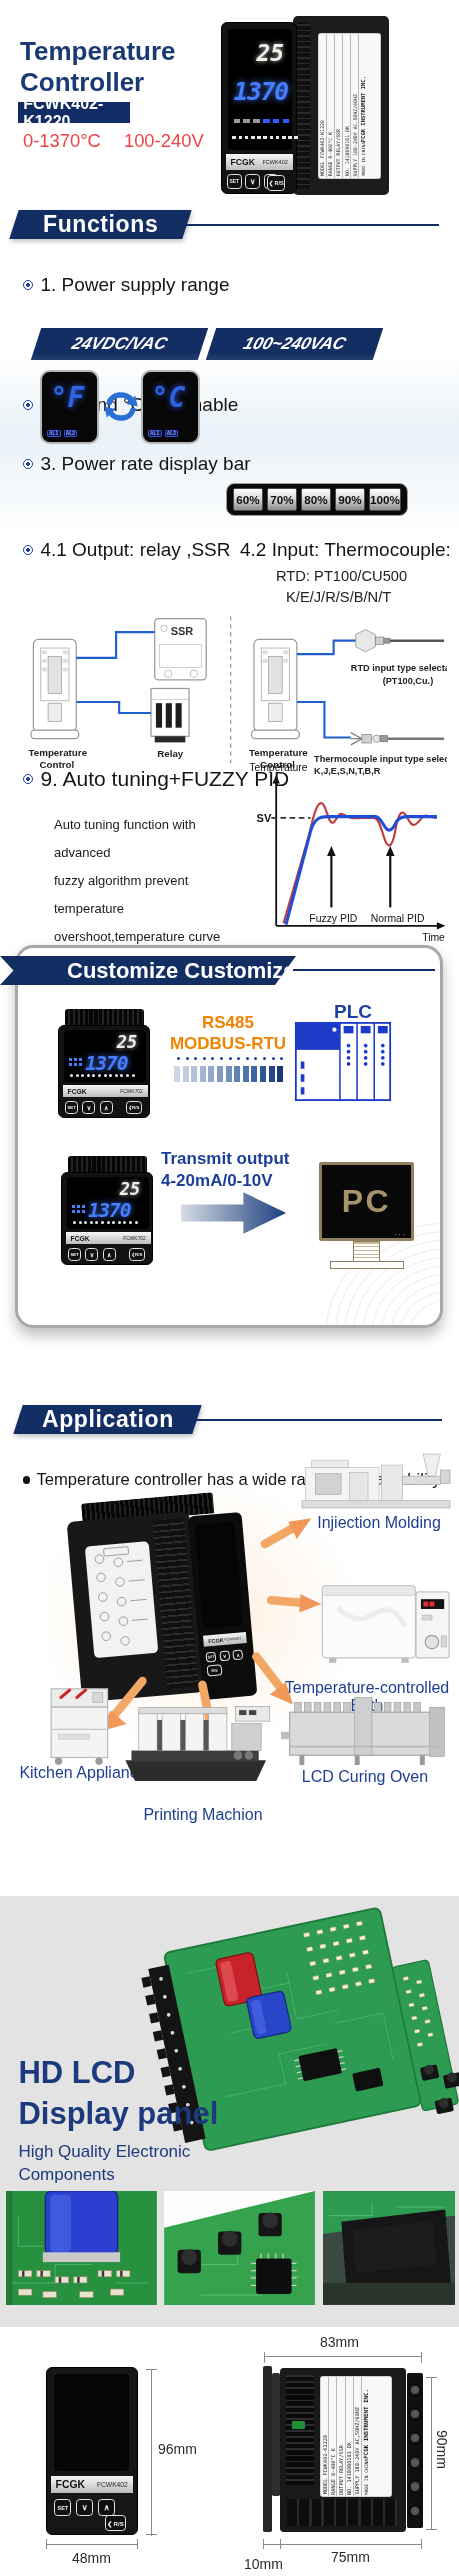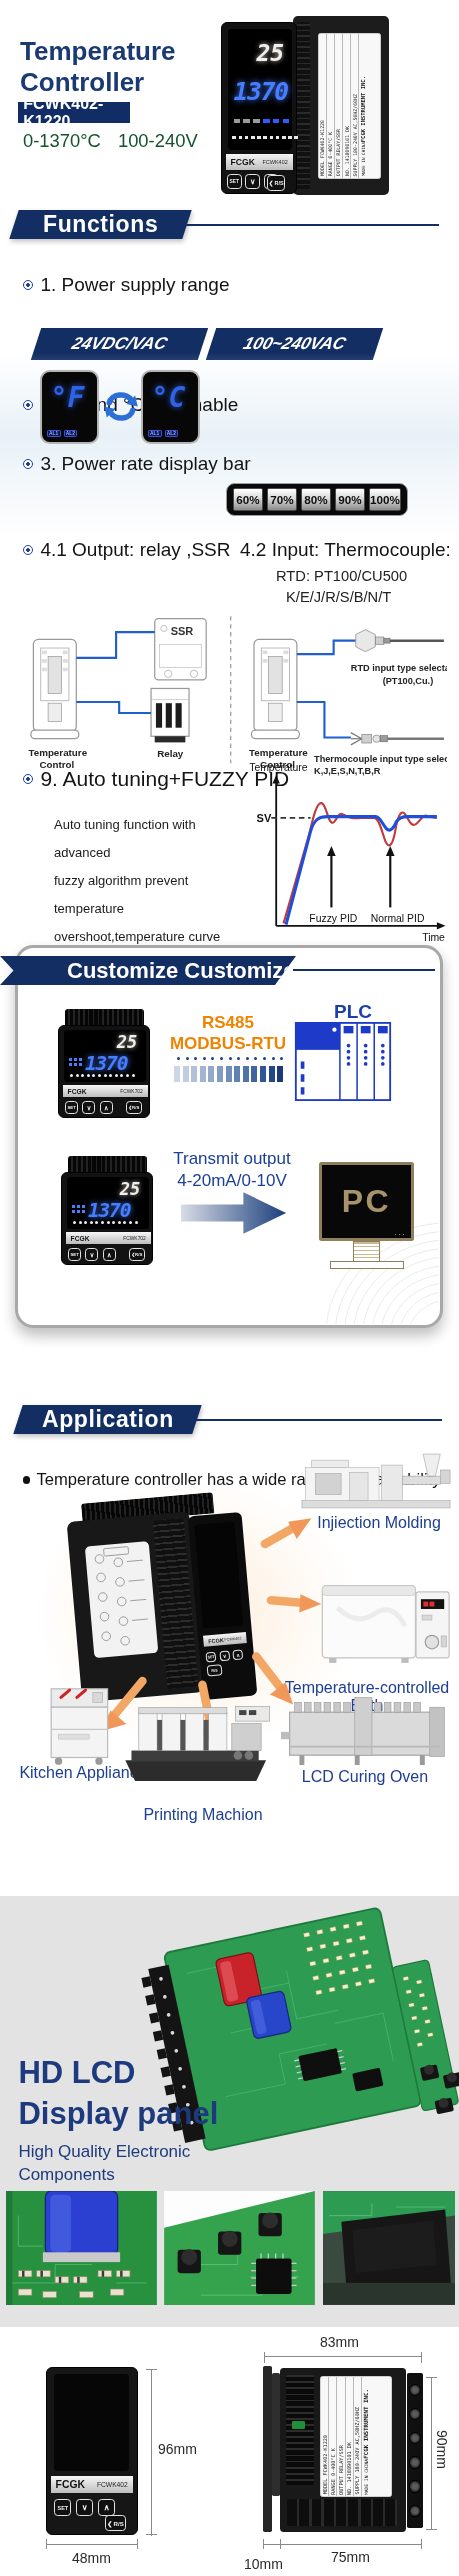--- a/index.html
+++ b/index.html
@@ -58,21 +58,21 @@
 </style>
 </head>
 <body>
 
 <div id="page">
 
   <div class="abs" style="left:20px;top:36px;font-size:26px;font-weight:bold;color:#1b3a74;">Temperature</div>
   <div class="abs" style="left:20px;top:67px;font-size:26px;font-weight:bold;color:#1b3a74;">Controller</div>
   <div class="abs" style="left:18.4px;top:102px;width:112px;height:21px;background:#122c66;color:#fff;
        font-weight:bold;font-size:16px;display:flex;align-items:center;padding-left:4.9px;box-sizing:border-box;">FCWK402-K1220</div>
-  <div class="abs" style="left:23px;top:130px;display:flex;gap:17px;font-size:18.4px;color:#14532d;">
+  <div class="abs" style="left:23px;top:130px;display:flex;gap:23px;font-size:18.4px;color:#ef4444;">
     <span>0-1370°C</span>
     <span>100-240V</span>
   </div>
 
   <div class="abs" style="left:221px;top:14.7px;width:175px;height:184px;">
 
     <div class="abs" style="left:72px;top:1.2px;width:96px;height:179px;background:#1c1c1c;border-radius:4.9px;">
       <div class="abs" style="left:3.7px;top:6.1px;width:13.5px;height:167px;
            background:repeating-linear-gradient(0deg,#101010 0 3.7px,#2b2b2b 3.7px 5.5px);border-radius:1.8px;"></div>
       <div class="abs lblcard" style="left:24.5px;top:17px;width:63px;height:146px;">
@@ -451,21 +451,21 @@
         <circle cx="117" cy="60" r="3"></circle>
         <circle cx="117" cy="70" r="3"></circle>
       <circle cx="145" cy="40" r="3"></circle>
         <circle cx="145" cy="50" r="3"></circle>
         <circle cx="145" cy="60" r="3"></circle>
         <circle cx="145" cy="70" r="3"></circle>
     </g>
     <line x1="14" y1="66" x2="14" y2="122" stroke="#1d3bc8" stroke-width="6" stroke-dasharray="12,9"></line>
   </svg>
 
-  <div class="abs" style="left:161px;top:1148px;width:142px;text-align:center;color:#1c3f9a;font-weight:normal;font-size:17px;line-height:22px;">
+  <div class="abs" style="left:161px;top:1148px;width:142px;text-align:left;color:#1c3f9a;font-weight:bold;font-size:17px;line-height:22px;">
     <div>Transmit output</div>
     <div>4-20mA/0-10V</div>
   </div>
 
   <div class="abs" style="left:61px;top:1156px;width:92px;height:123px;">
     <div class="abs slab" style="left:6.7px;top:0;width:79px;height:16px;"></div>
     <div class="abs ctrl-face" style="left:0;top:16px;width:92px;height:93px;">
       <div class="abs ctrl-screen" style="left:4.9px;top:3.7px;width:82px;height:52px;">
         <div class="abs seg seg-pv" style="right:8.6px;top:2.5px;font-size:17px;">25</div>
         <div class="abs" style="left:4.9px;top:28px;display:grid;grid-template-columns:repeat(3,3.1px);gap:1.8px;">

